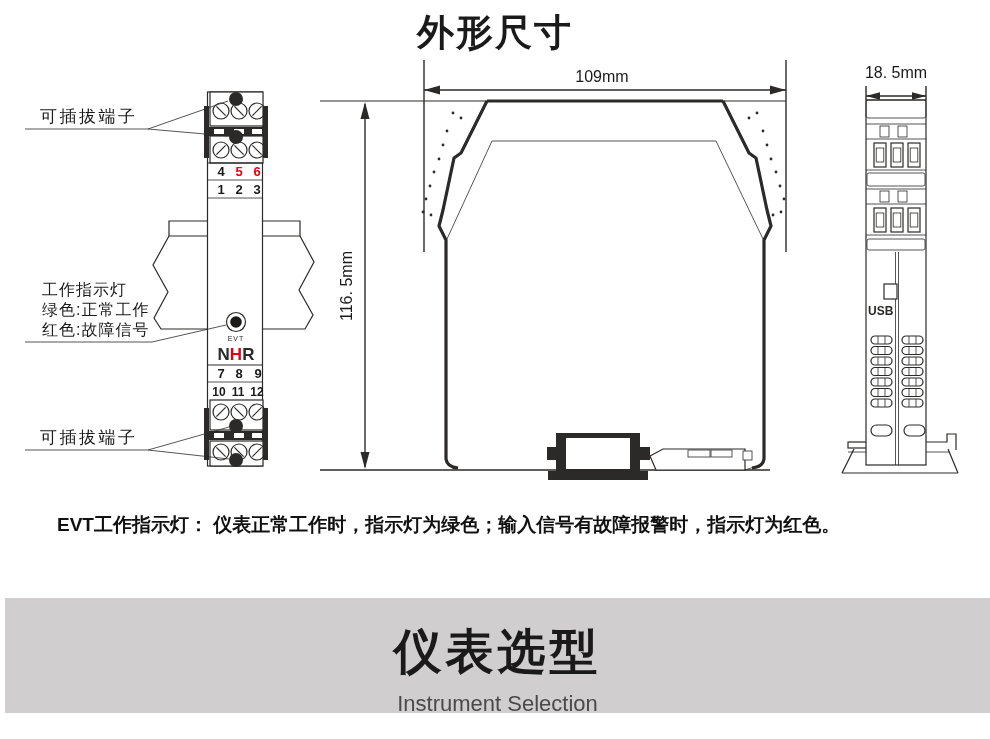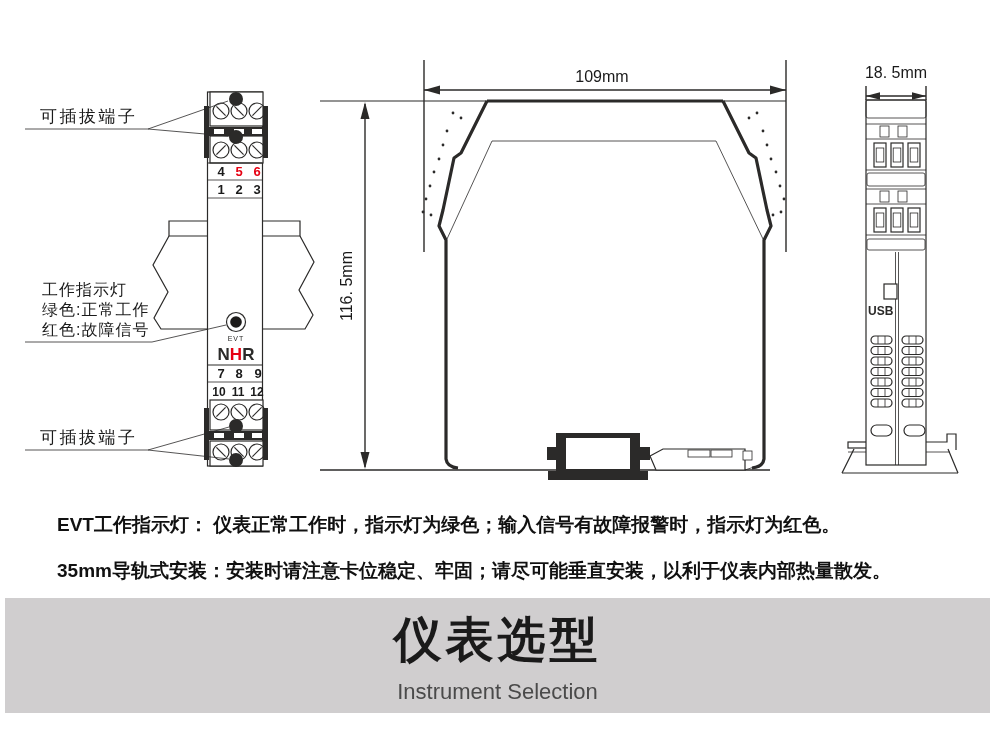--- a/index.html
+++ b/index.html
@@ -23,29 +23,30 @@
   svg .red{fill:var(--red);}
   svg .dimtxt{font-size:16px;text-anchor:middle;fill:#1a1a1a;}
   svg .tiny{font-size:7px;text-anchor:middle;letter-spacing:1px;}
   svg .logo{font-size:17px;font-weight:bold;text-anchor:middle;letter-spacing:0;}
   svg .usb{font-size:12px;font-weight:bold;}
   .notes{position:absolute;left:45px;top:496px;width:920px;font-size:19px;
          font-weight:600;line-height:34px;color:#111;}
   .notes p{margin:12px;}
   .banner{position:absolute;left:5px;top:598px;width:985px;height:115px;
           background:var(--banner);text-align:center;}
-  .banner-title{margin:0;padding-top:16px;font-size:48px;font-weight:bold;
+  .banner-title{margin:12px;padding-top:16px;font-size:48px;font-weight:bold;
           letter-spacing:4px;color:#1a1a1a;line-height:52px;}
   .banner-sub{margin:13px;font-size:22px;color:var(--sub);line-height:26px;}
 </style>
 </head>
 <body>
 
 <div class="page">
 
+  <div class="title">外形尺寸</div>
 
   <svg width="990" height="492" viewBox="0 0 990 492">
     <defs>
       <g id="screw">
         <circle r="8" class="ln"></circle>
         <line x1="-4.6" y1="-4.6" x2="4.6" y2="4.6" class="ln"></line>
       </g>
       <g id="screwb">
         <circle r="8" class="ln"></circle>
         <line x1="4.6" y1="-4.6" x2="-4.6" y2="4.6" class="ln"></line>
@@ -293,21 +294,20 @@
             <use href="#vent" x="912.5" y="403"></use>
         </g>
         <rect x="871" y="425" width="21" height="11" rx="5.5" class="ln wht"></rect>
         <rect x="904" y="425" width="21" height="11" rx="5.5" class="ln wht"></rect>
       </g>
     </g>
   </svg>
 
   <div class="notes">
     <p>EVT工作指示灯： 仪表正常工作时，指示灯为绿色；输入信号有故障报警时，指示灯为红色。</p>
-    <p>35mm导轨式安装：安装时请注意卡位稳定、牢固；请尽可能垂直安装，以利于仪表内部热量散发。</p>
   </div>
 
   <div class="banner">
     <p class="banner-title">仪表选型</p>
     <p class="banner-sub">Instrument Selection</p>
   </div>
 
 </div>
 
 </body></html>

